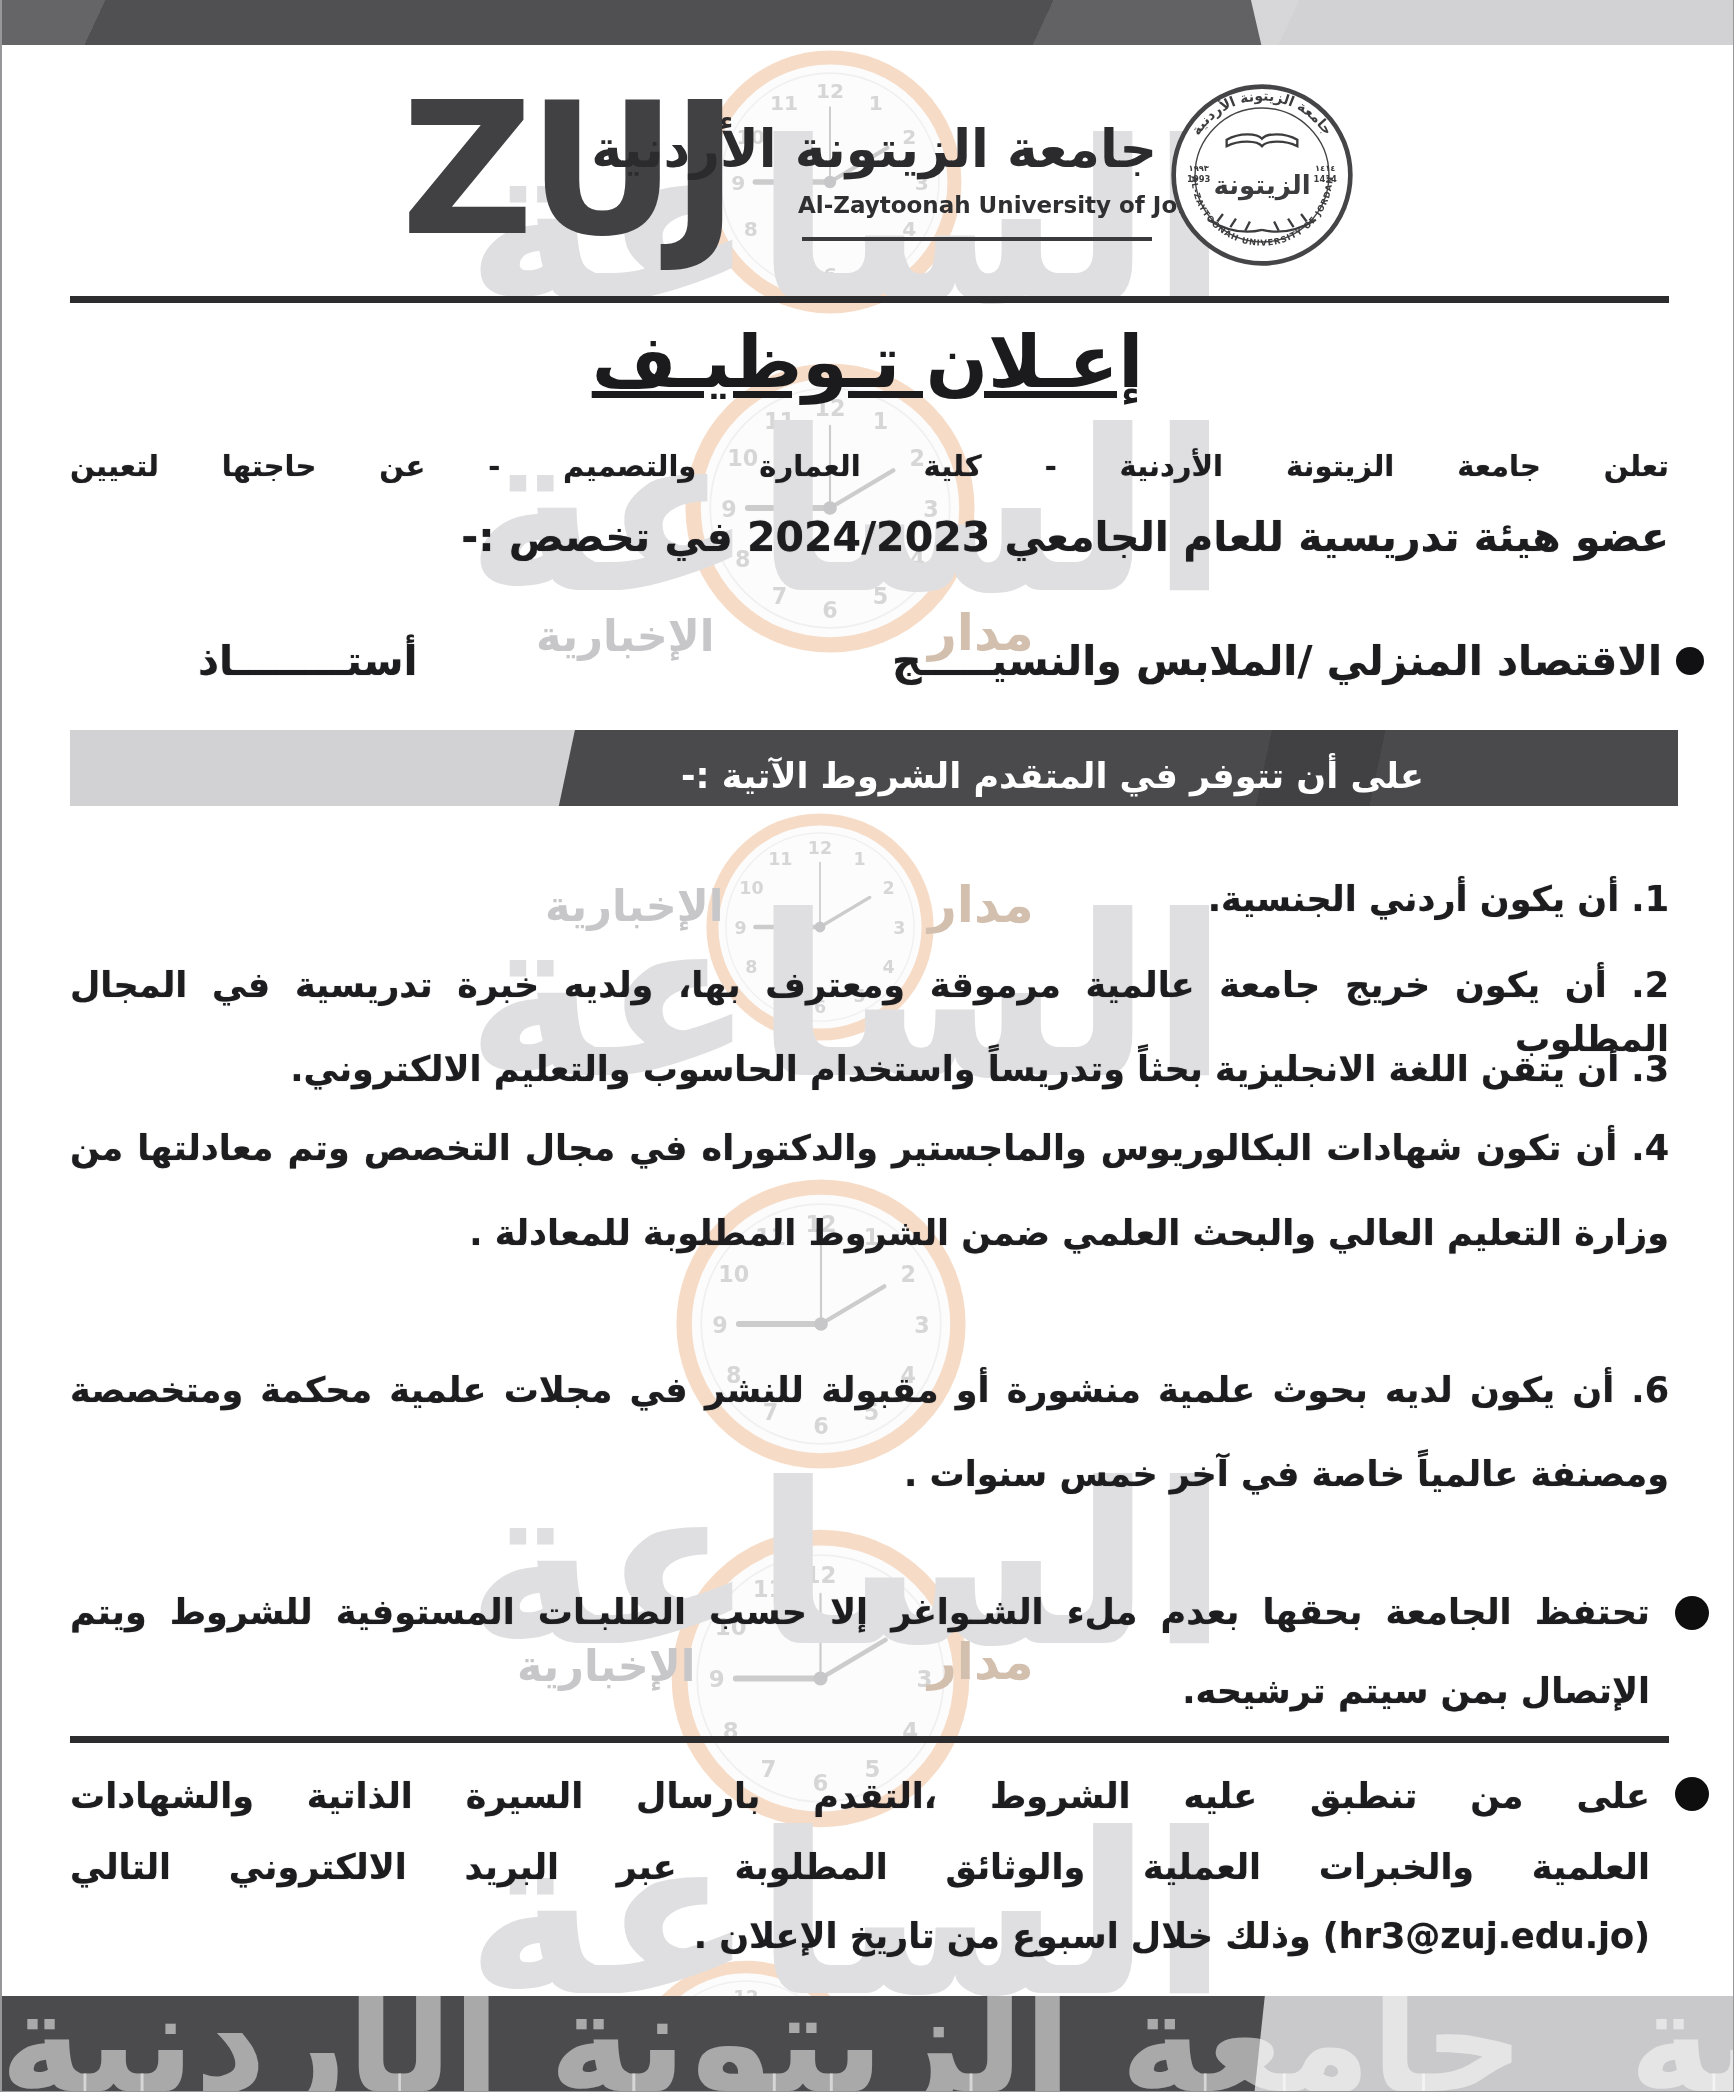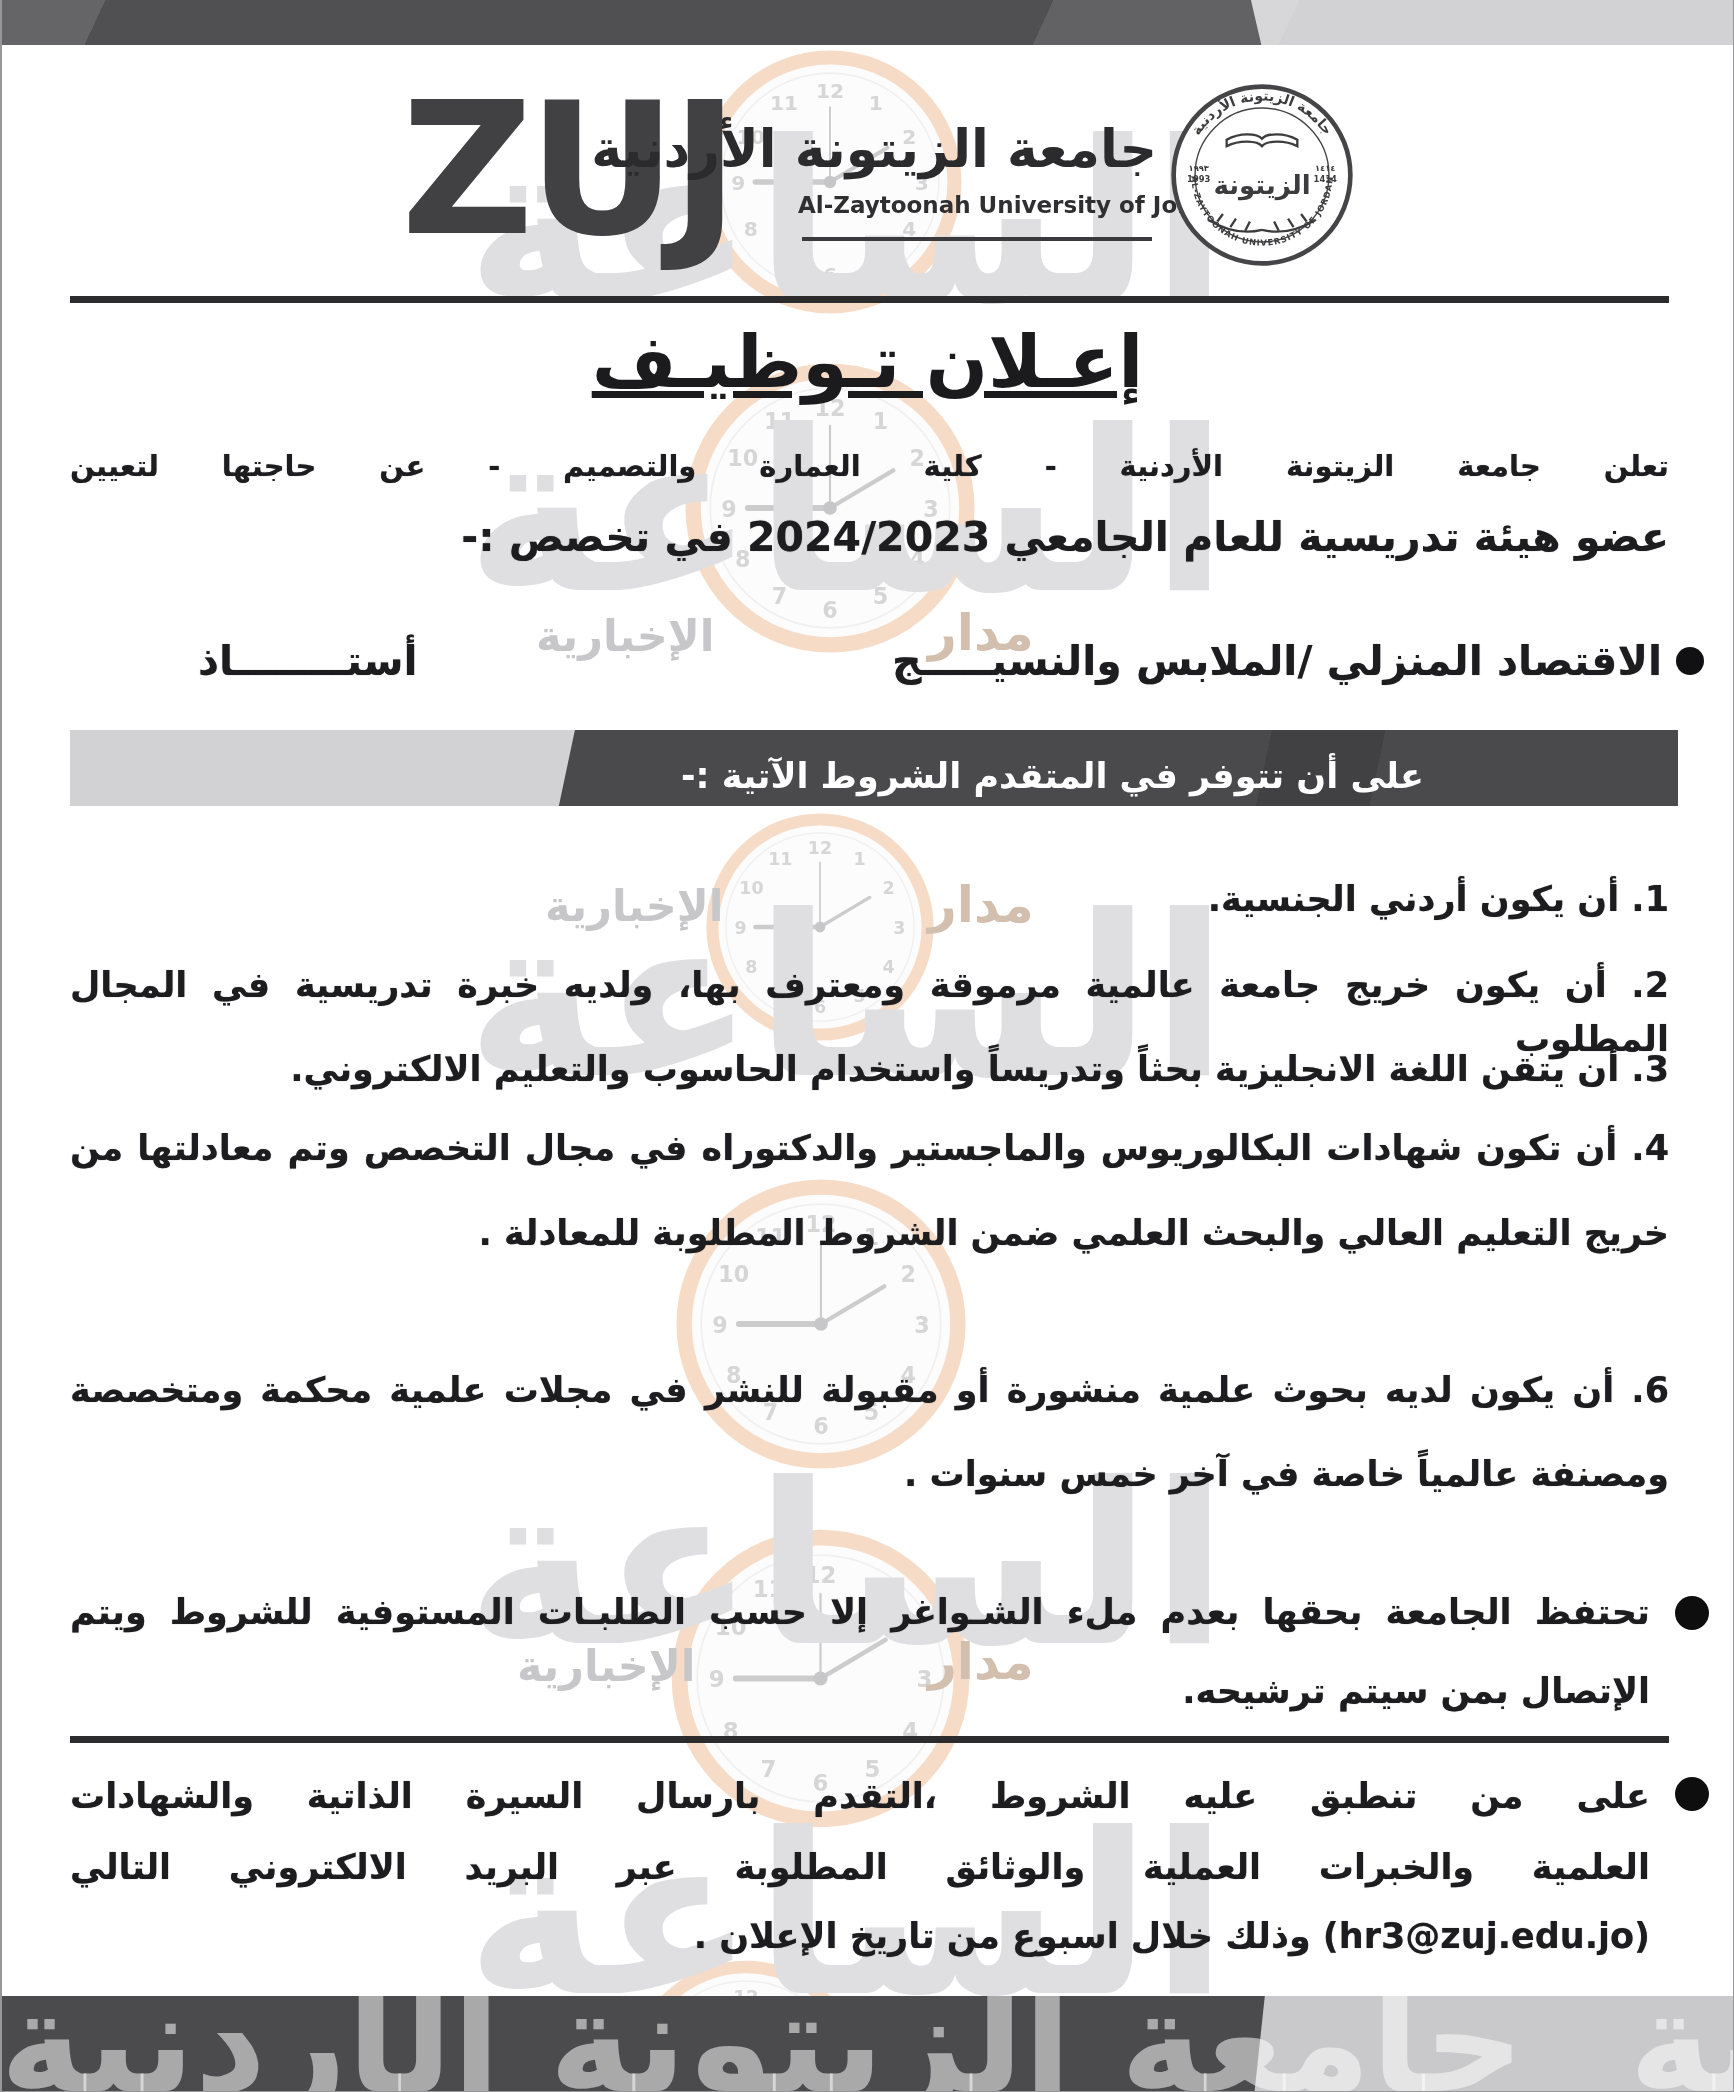--- a/index.html
+++ b/index.html
@@ -221,21 +221,21 @@
       <div class="banner-dark">
         <div class="banner-streak"></div>
       </div>
       <div class="banner-text">على أن تتوفر في المتقدم الشروط الآتية :-</div>
     </div>
 
     <div class="abs txt bline c1">1. أن يكون أردني الجنسية.</div>
     <div class="abs txt bline fill c2">2. أن يكون خريج جامعة عالمية مرموقة ومعترف بها، ولديه خبرة تدريسية في المجال المطلوب</div>
     <div class="abs txt bline c3">3. أن يتقن اللغة الانجليزية بحثاً وتدريساً واستخدام الحاسوب والتعليم الالكتروني.</div>
     <div class="abs txt bline fill c4a">4. أن تكون شهادات البكالوريوس والماجستير والدكتوراه في مجال التخصص وتم معادلتها من</div>
-    <div class="abs txt bline c4b">خريج التعليم العالي والبحث العلمي ضمن الشروط المطلوبة للمعادلة .</div>
+    <div class="abs txt bline c4b">وزارة التعليم العالي والبحث العلمي ضمن الشروط المطلوبة للمعادلة .</div>
     <div class="abs txt bline fill c6a">6. أن يكون لديه بحوث علمية منشورة أو مقبولة للنشر في مجلات علمية محكمة ومتخصصة</div>
     <div class="abs txt bline c6b">ومصنفة عالمياً خاصة في آخر خمس سنوات .</div>
 
     <div class="abs note-dot dotA"></div>
     <div class="abs txt bline note-line fill nA1">تحتفظ الجامعة بحقها بعدم ملء الشـواغر إلا حسب الطلبـات المستوفية للشروط ويتم</div>
     <div class="abs txt bline note-line nA2">الإتصال بمن سيتم ترشيحه.</div>
 
     <div class="abs rule rule-2"></div>
 
     <div class="abs note-dot dotB"></div>

